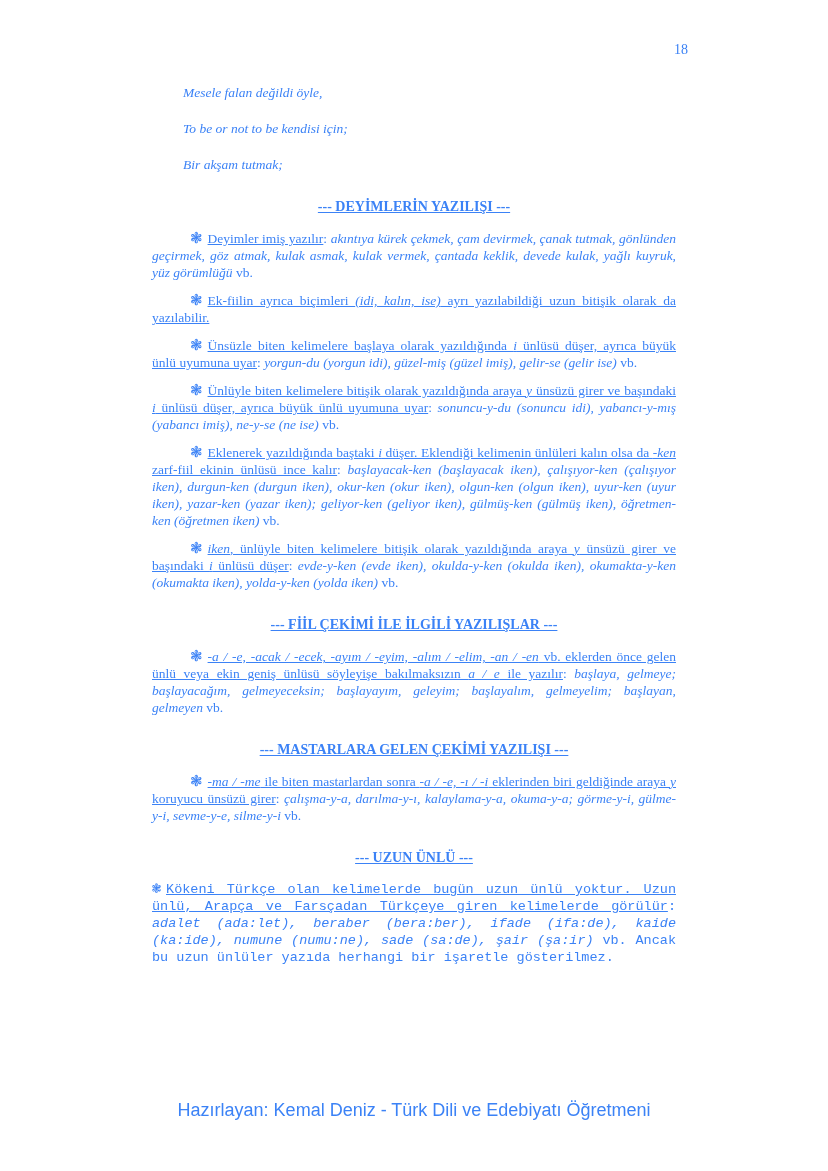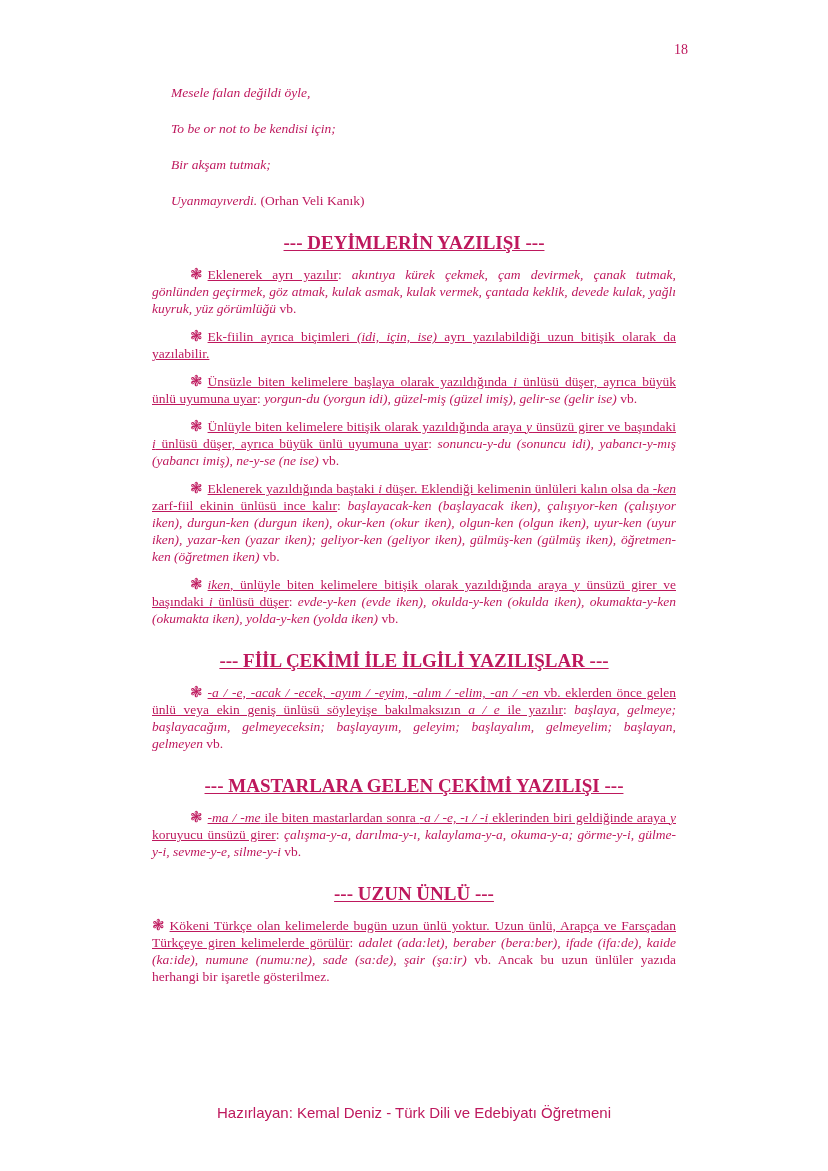--- a/index.html
+++ b/index.html
@@ -1,80 +1,79 @@
 <!DOCTYPE html>
 <html lang="tr"><head>
 <meta charset="utf-8">
 <style>
   html,body{margin:0;padding:0;background:#ffffff;}
   .page{
     position:relative;
     width:656px;height:1171px;
     margin:0 auto;
     background:#ffffff;
-    color:#be185d;
+    color:#3b82f6;
     font-family:"Liberation Serif", serif;
     box-sizing:border-box;
     padding:40px 66px 0 66px;
     overflow:hidden;
   }
   .page-number{
     position:absolute;top:42px;right:54px;
     font-size:14px;
   }
   .poem{margin-top:44px;margin-left:19px;}
   .poem-line{
-    margin:0 0 19px 0;
+    margin:0 0 19px 12px;
     font-size:13.5px;line-height:17px;
   }
   .heading{
     text-align:center;
     font-weight:bold;
-    font-size:19px;
+    font-size:14px;
     line-height:19px;
     margin:24px 0 14px 0;
   }
   .heading span{text-decoration:underline;}
   .para{
     text-align:justify;
     text-indent:38px;
     font-size:13.5px;
     line-height:17px;
     margin:0 0 11px 0;
   }
-  .para.no-indent{text-indent:0;}
+  .para.no-indent{text-indent:0;font-family:Liberation Mono, monospace;}
   .u{text-decoration:underline;}
   .i{font-style:italic;}
   .bullet{margin-right:5px;font-size:15px;}
   .footer{
     position:absolute;
     left:0;right:0;bottom:50px;
     text-align:center;
     font-family:"Liberation Sans", sans-serif;
-    font-size:15px;
+    font-size:18px;
   }
 </style>
 </head>
 <body>
 
 <div class="page">
 
   <div class="page-number">18</div>
 
   <div class="poem">
     <p class="poem-line i">Mesele falan değildi öyle,</p>
     <p class="poem-line i">To be or not to be kendisi için;</p>
     <p class="poem-line i">Bir akşam tutmak;</p>
-    <p class="poem-line"><span class="i">Uyanmayıverdi.</span><span> (Orhan Veli Kanık)</span></p>
   </div>
 
   <h2 class="heading"><span>--- DEYİMLERİN YAZILIŞI ---</span></h2>
-  <p class="para"><span class="bullet">❃</span><span><span class="u">Eklenerek ayrı yazılır</span><span>: </span><span class="i">akıntıya kürek çekmek, çam devirmek, çanak tutmak, gönlünden geçirmek, göz atmak, kulak asmak, kulak vermek, çantada keklik, devede kulak, yağlı kuyruk, yüz görümlüğü </span><span>vb.</span></span></p>
+  <p class="para"><span class="bullet">❃</span><span><span class="u">Deyimler imiş yazılır</span><span>: </span><span class="i">akıntıya kürek çekmek, çam devirmek, çanak tutmak, gönlünden geçirmek, göz atmak, kulak asmak, kulak vermek, çantada keklik, devede kulak, yağlı kuyruk, yüz görümlüğü </span><span>vb.</span></span></p>
 
-  <p class="para"><span class="bullet">❃</span><span><span class="u">Ek-fiilin ayrıca biçimleri </span><span class="u i">(idi, için, ise)</span><span class="u"> ayrı yazılabildiği uzun bitişik olarak da yazılabilir.</span></span></p>
+  <p class="para"><span class="bullet">❃</span><span><span class="u">Ek-fiilin ayrıca biçimleri </span><span class="u i">(idi, kalın, ise)</span><span class="u"> ayrı yazılabildiği uzun bitişik olarak da yazılabilir.</span></span></p>
   <p class="para"><span class="bullet">❃</span><span><span class="u">Ünsüzle biten kelimelere başlaya olarak yazıldığında </span><span class="u i">i</span><span class="u"> ünlüsü düşer, ayrıca büyük ünlü uyumuna uyar</span><span>: </span><span class="i">yorgun-du (yorgun idi), güzel-miş (güzel imiş), gelir-se (gelir ise) </span><span>vb.</span></span></p>
   <p class="para"><span class="bullet">❃</span><span><span class="u">Ünlüyle biten kelimelere bitişik olarak yazıldığında araya </span><span class="u i">y</span><span class="u"> ünsüzü girer ve başındaki </span><span class="u i">i</span><span class="u"> ünlüsü düşer, ayrıca büyük ünlü uyumuna uyar</span><span>: </span><span class="i">sonuncu-y-du (sonuncu idi), yabancı-y-mış (yabancı imiş), ne-y-se (ne ise) </span><span>vb.</span></span></p>
   <p class="para"><span class="bullet">❃</span><span><span class="u">Eklenerek yazıldığında baştaki </span><span class="u i">i</span><span class="u"> düşer. Eklendiği kelimenin ünlüleri kalın olsa da </span><span class="u i">-ken</span><span class="u"> zarf-fiil ekinin ünlüsü ince kalır</span><span>: </span><span class="i">başlayacak-ken (başlayacak iken), çalışıyor-ken (çalışıyor iken), durgun-ken (durgun iken), okur-ken (okur iken), olgun-ken (olgun iken), uyur-ken (uyur iken), yazar-ken (yazar iken); geliyor-ken (geliyor iken), gülmüş-ken (gülmüş iken), öğretmen-ken (öğretmen iken) </span><span>vb.</span></span></p>
   <p class="para"><span class="bullet">❃</span><span><span class="u i">iken</span><span class="u">, ünlüyle biten kelimelere bitişik olarak yazıldığında araya </span><span class="u i">y</span><span class="u"> ünsüzü girer ve başındaki </span><span class="u i">i</span><span class="u"> ünlüsü düşer</span><span>: </span><span class="i">evde-y-ken (evde iken), okulda-y-ken (okulda iken), okumakta-y-ken (okumakta iken), yolda-y-ken (yolda iken) </span><span>vb.</span></span></p>
 
   <h2 class="heading"><span>--- FİİL ÇEKİMİ İLE İLGİLİ YAZILIŞLAR ---</span></h2>
   <p class="para"><span class="bullet">❃</span><span><span class="u i">-a / -e, -acak / -ecek, -ayım / -eyim, -alım / -elim, -an / -en</span><span class="u"> vb. eklerden önce gelen ünlü veya ekin geniş ünlüsü söyleyişe bakılmaksızın </span><span class="u i">a / e</span><span class="u"> ile yazılır</span><span>: </span><span class="i">başlaya, gelmeye; başlayacağım, gelmeyeceksin; başlayayım, geleyim; başlayalım, gelmeyelim; başlayan, gelmeyen </span><span>vb.</span></span></p>
 
   <h2 class="heading"><span>--- MASTARLARA GELEN ÇEKİMİ YAZILIŞI ---</span></h2>
   <p class="para"><span class="bullet">❃</span><span><span class="u i">-ma / -me</span><span class="u"> ile biten mastarlardan sonra </span><span class="u i">-a / -e, -ı / -i</span><span class="u"> eklerinden biri geldiğinde araya </span><span class="u i">y</span><span class="u"> koruyucu ünsüzü girer</span><span>: </span><span class="i">çalışma-y-a, darılma-y-ı, kalaylama-y-a, okuma-y-a; görme-y-i, gülme-y-i, sevme-y-e, silme-y-i </span><span>vb.</span></span></p>

